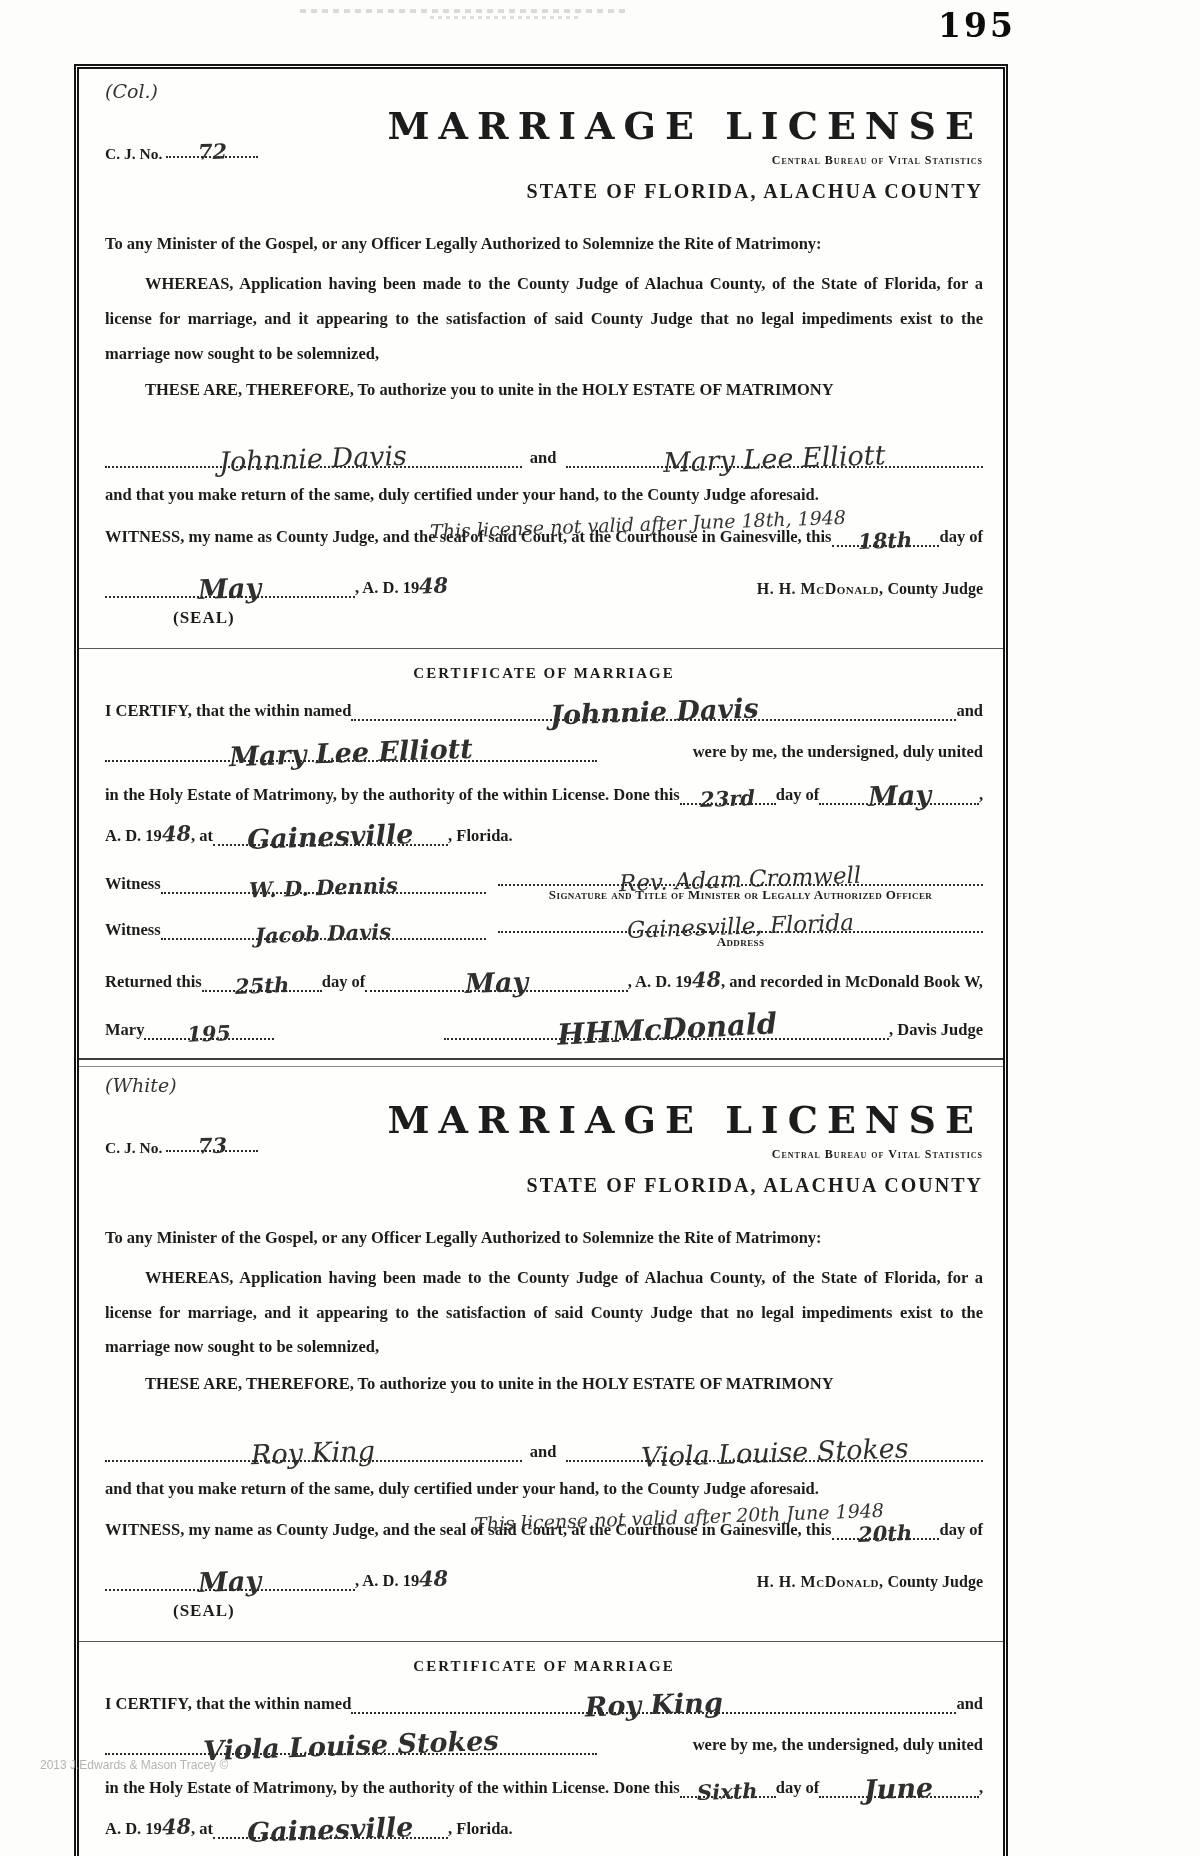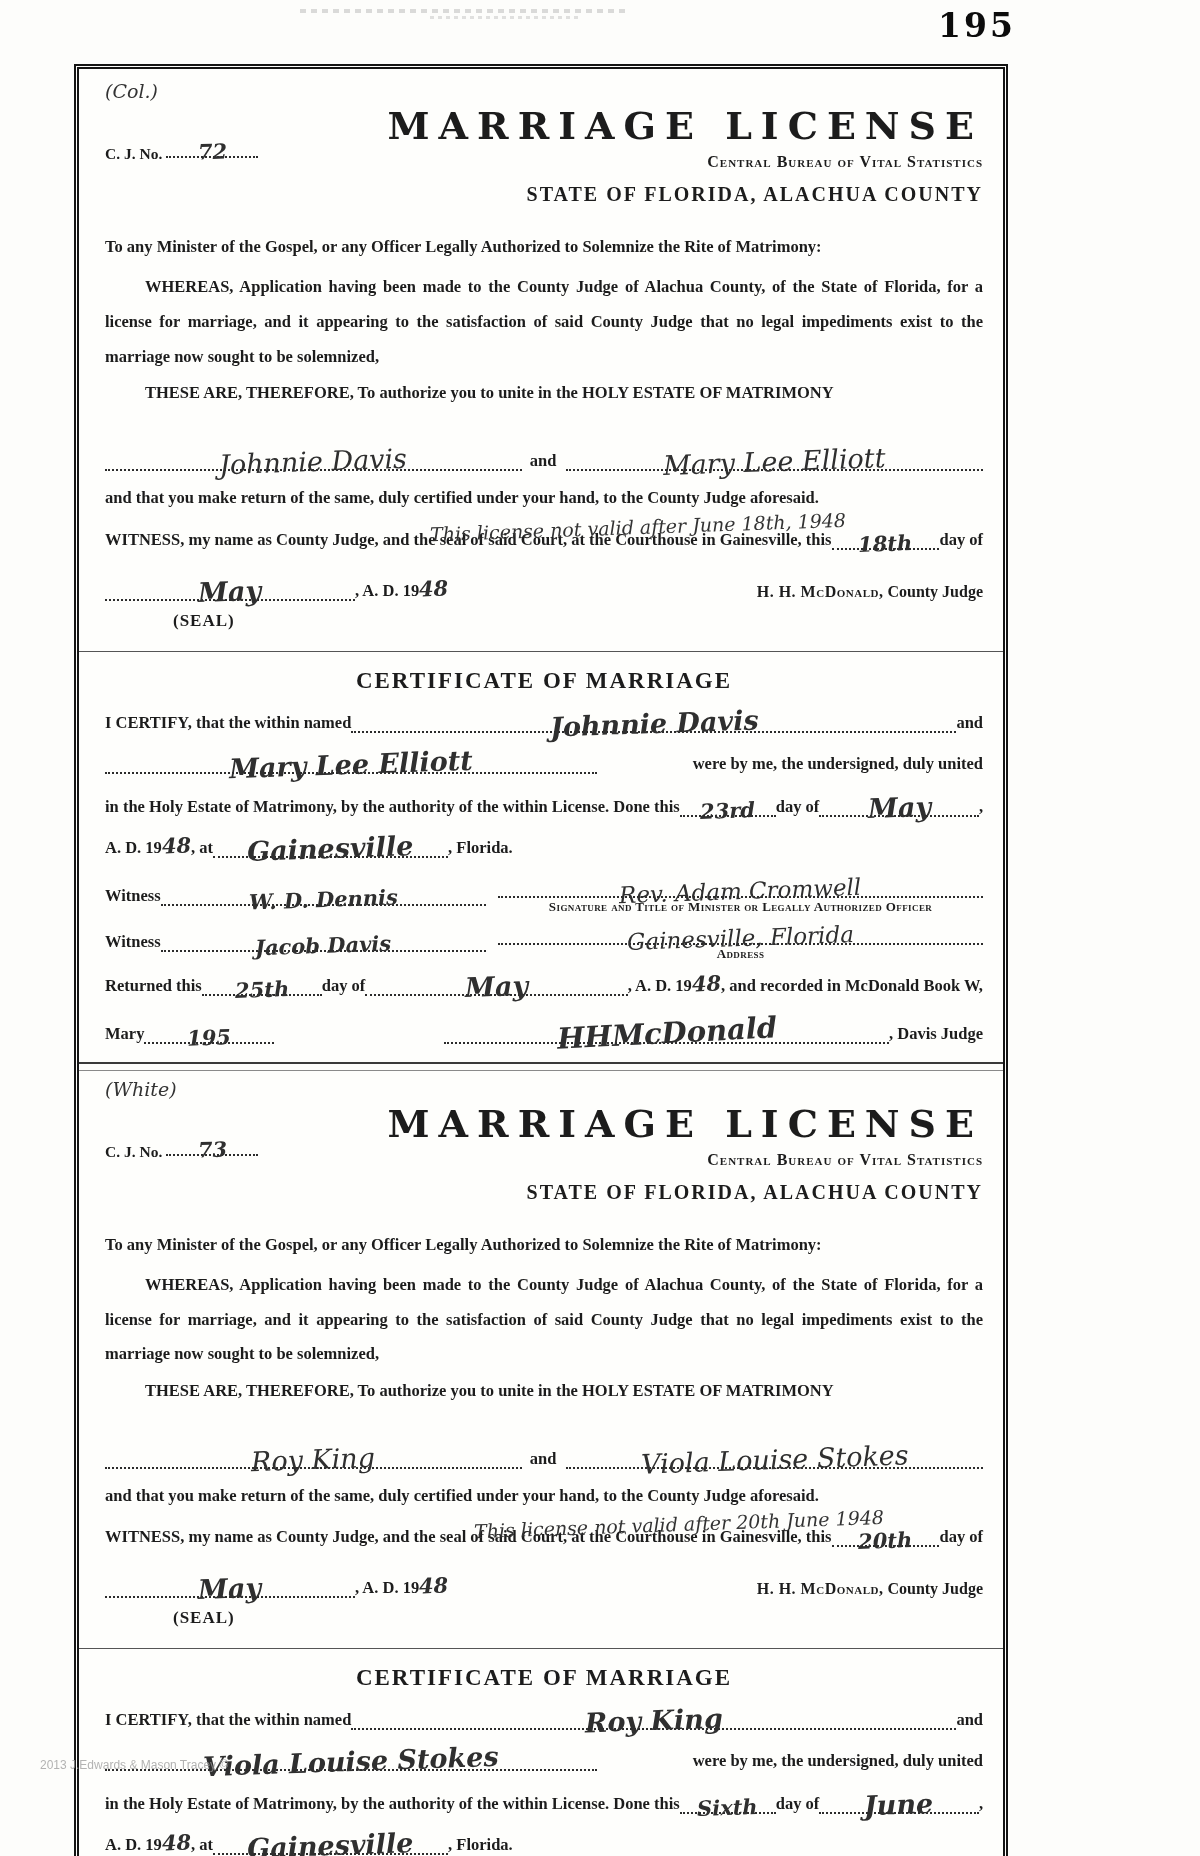--- a/index.html
+++ b/index.html
@@ -36,21 +36,21 @@
   .annotation{
     font-family:"DejaVu Serif", serif;font-style:italic;
     font-size:21px;color:#2e2e2e;height:24px;line-height:24px;margin-bottom:2px;
   }
   .form-header{position:relative;text-align:right;margin-top:2px;}
   .cj-line{position:absolute;left:0;top:34px;font-weight:700;font-size:15.5px;white-space:nowrap;}
   .title{
     font-family:"DejaVu Serif", serif;font-weight:700;font-size:38px;
     letter-spacing:9px;line-height:1.1;
   }
-  .bureau{font-variant:small-caps;font-weight:700;font-size:16px;letter-spacing:1px;margin-top:6px;}
+  .bureau{font-variant:small-caps;font-weight:700;font-size:12px;letter-spacing:1px;margin-top:6px;}
   .state-line{font-weight:700;font-size:20px;letter-spacing:2px;margin-top:12px;}
 
   .hw{
     font-family:"DejaVu Serif", serif;font-style:italic;color:#2f2f2f;
     display:inline-block;transform:rotate(-2deg);white-space:nowrap;
   }
   .hw-name{font-size:27px;}
   .hw-entry{font-size:21px;}
   .hw-sig{font-size:29px;transform:rotate(-3deg);}
   .hw-note{font-size:19px;color:#333;}
@@ -60,21 +60,21 @@
   .dl .hw{margin-bottom:-8px;}
   .fill{flex:1;}
   .nowrap{white-space:nowrap;}
 
   .names-row{margin-top:12px;height:48px;}
   .names-row .and{padding:0 10px 0 8px;font-weight:700;font-size:16.5px;}
 
   .rule{border:none;border-top:1.5px solid #555;margin:20px -20px 0 -26px;}
   .sep{height:6px;border-top:2.5px solid #3a3a3a;border-bottom:1.5px solid #8a8a8a;margin:18px -20px 0 -26px;}
 
-  .cert-title{text-align:center;font-weight:700;font-size:23px;letter-spacing:2px;margin-top:16px;}
+  .cert-title{text-align:center;font-weight:700;font-size:15px;letter-spacing:2px;margin-top:16px;}
 
   .caption{
     font-variant:small-caps;font-weight:700;font-size:13px;text-align:center;
     letter-spacing:.4px;line-height:1.35;
   }
   .wit-block{display:flex;gap:12px;margin-top:20px;}
   .wit-left{width:44%;}
   .wit-right{width:56%;}
   .witness-row{margin-top:26px;}
   .witness-row:first-child{margin-top:8px;}
@@ -222,21 +222,21 @@
         <div class="caption">Signature and Title of Minister or Legally Authorized Officer</div>
         <div class="row" style="margin-top:10px;">
           <span class="dl fill">
                 <span class="hw hw-entry" style="font-size:23px;">Gainesville, Florida</span>
               </span>
         </div>
         <div class="caption">Address</div>
       </div>
     </div>
 
-    <div class="row print" style="margin-top:8px;">
+    <div class="row print" style="margin-top:16px;">
       <span class="nowrap">Returned this</span>
       <span class="dl" style="width:120px;">
             <span class="hw hw-entry">25th</span>
           </span>
       <span class="nowrap">day of</span>
       <span class="dl fill">
             <span class="hw hw-name">May</span>
           </span>
       <span class="nowrap">, A. D. 19</span>
       <span class="hw hw-entry">48</span>

